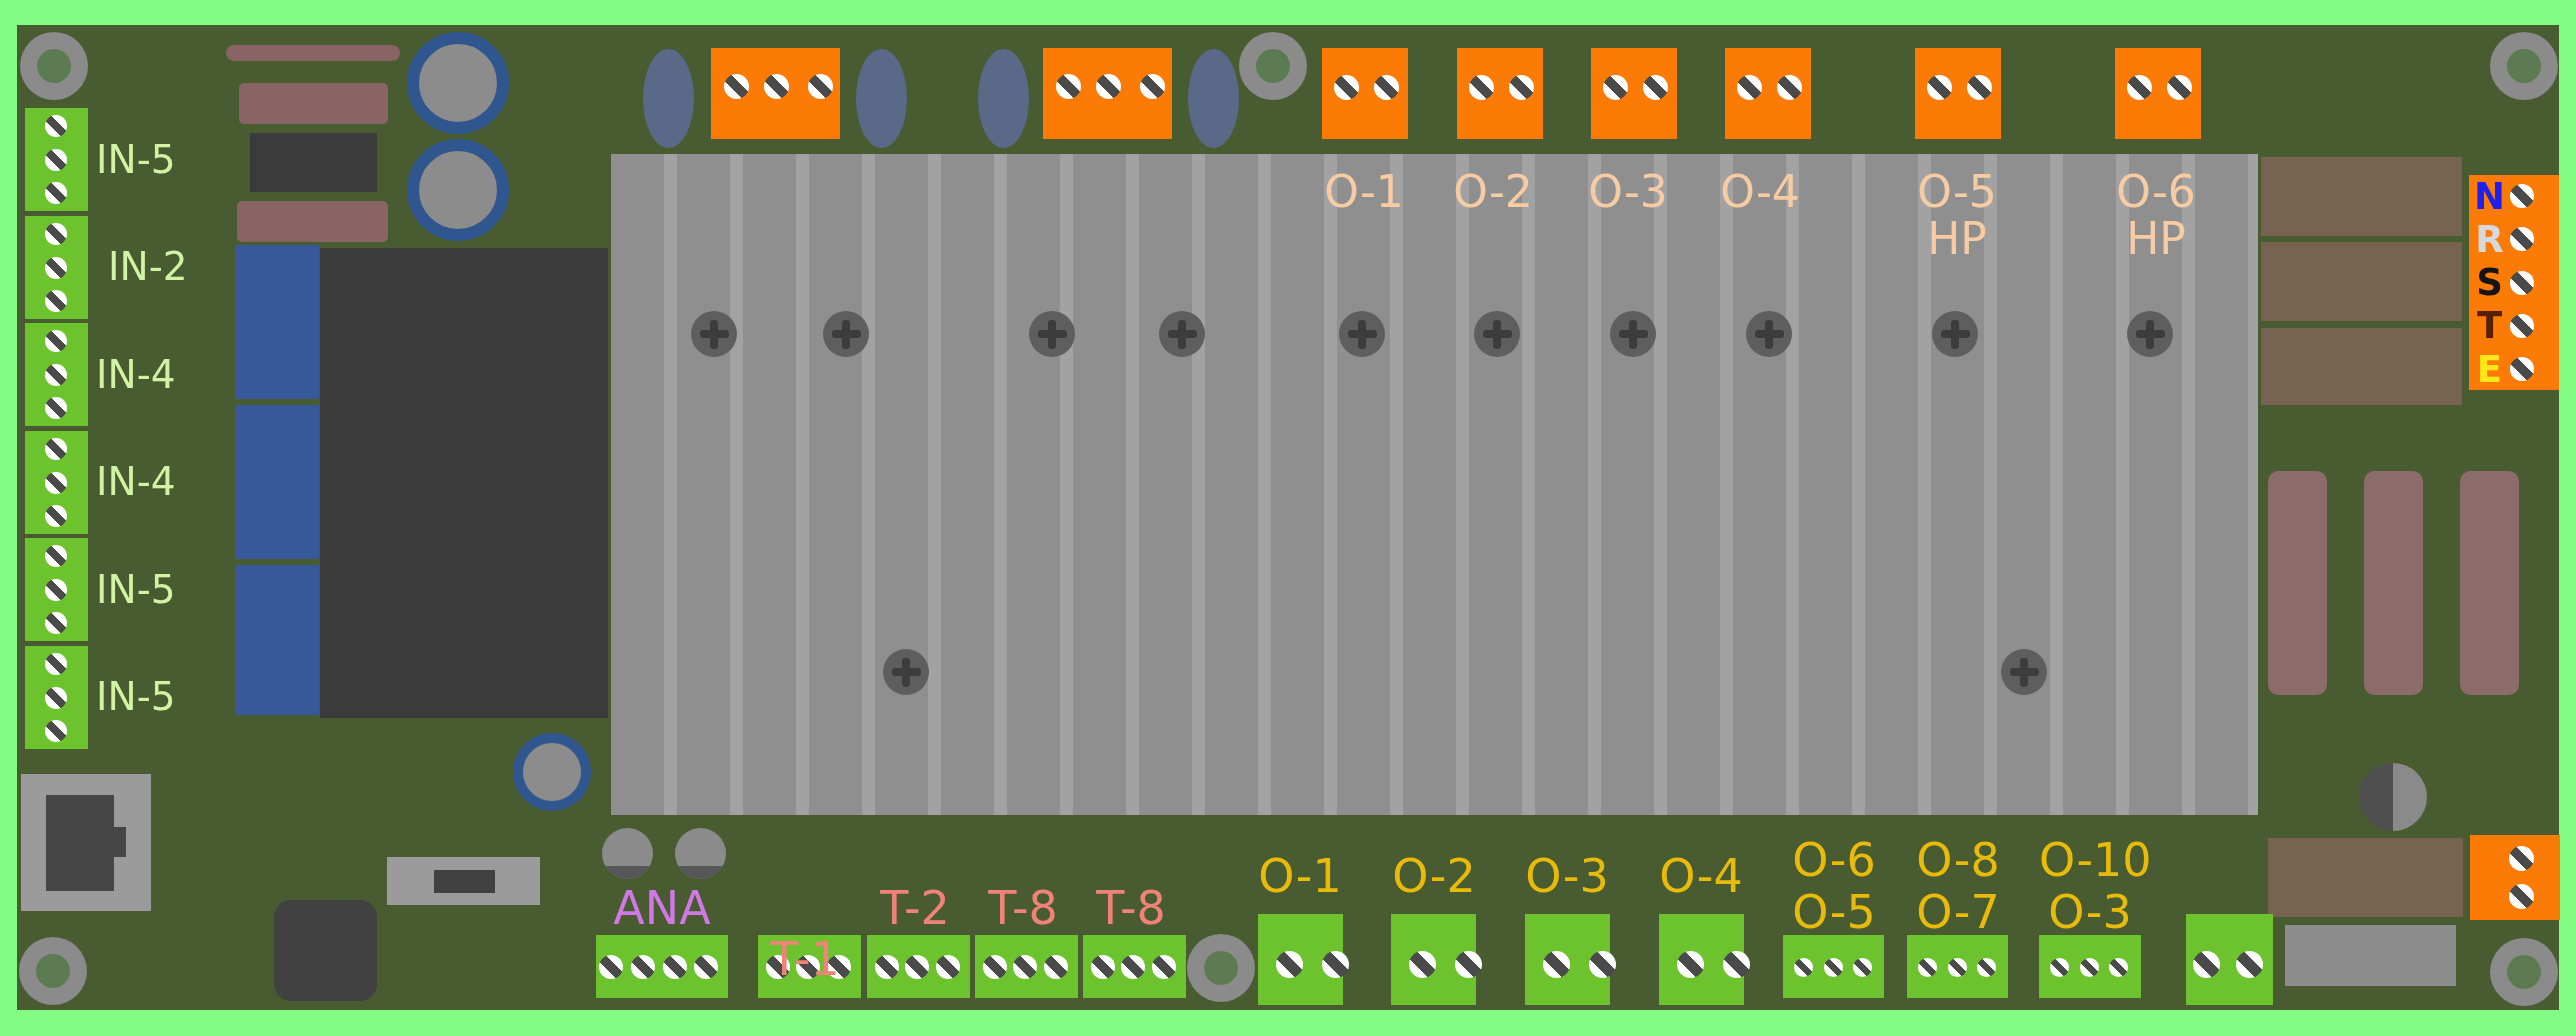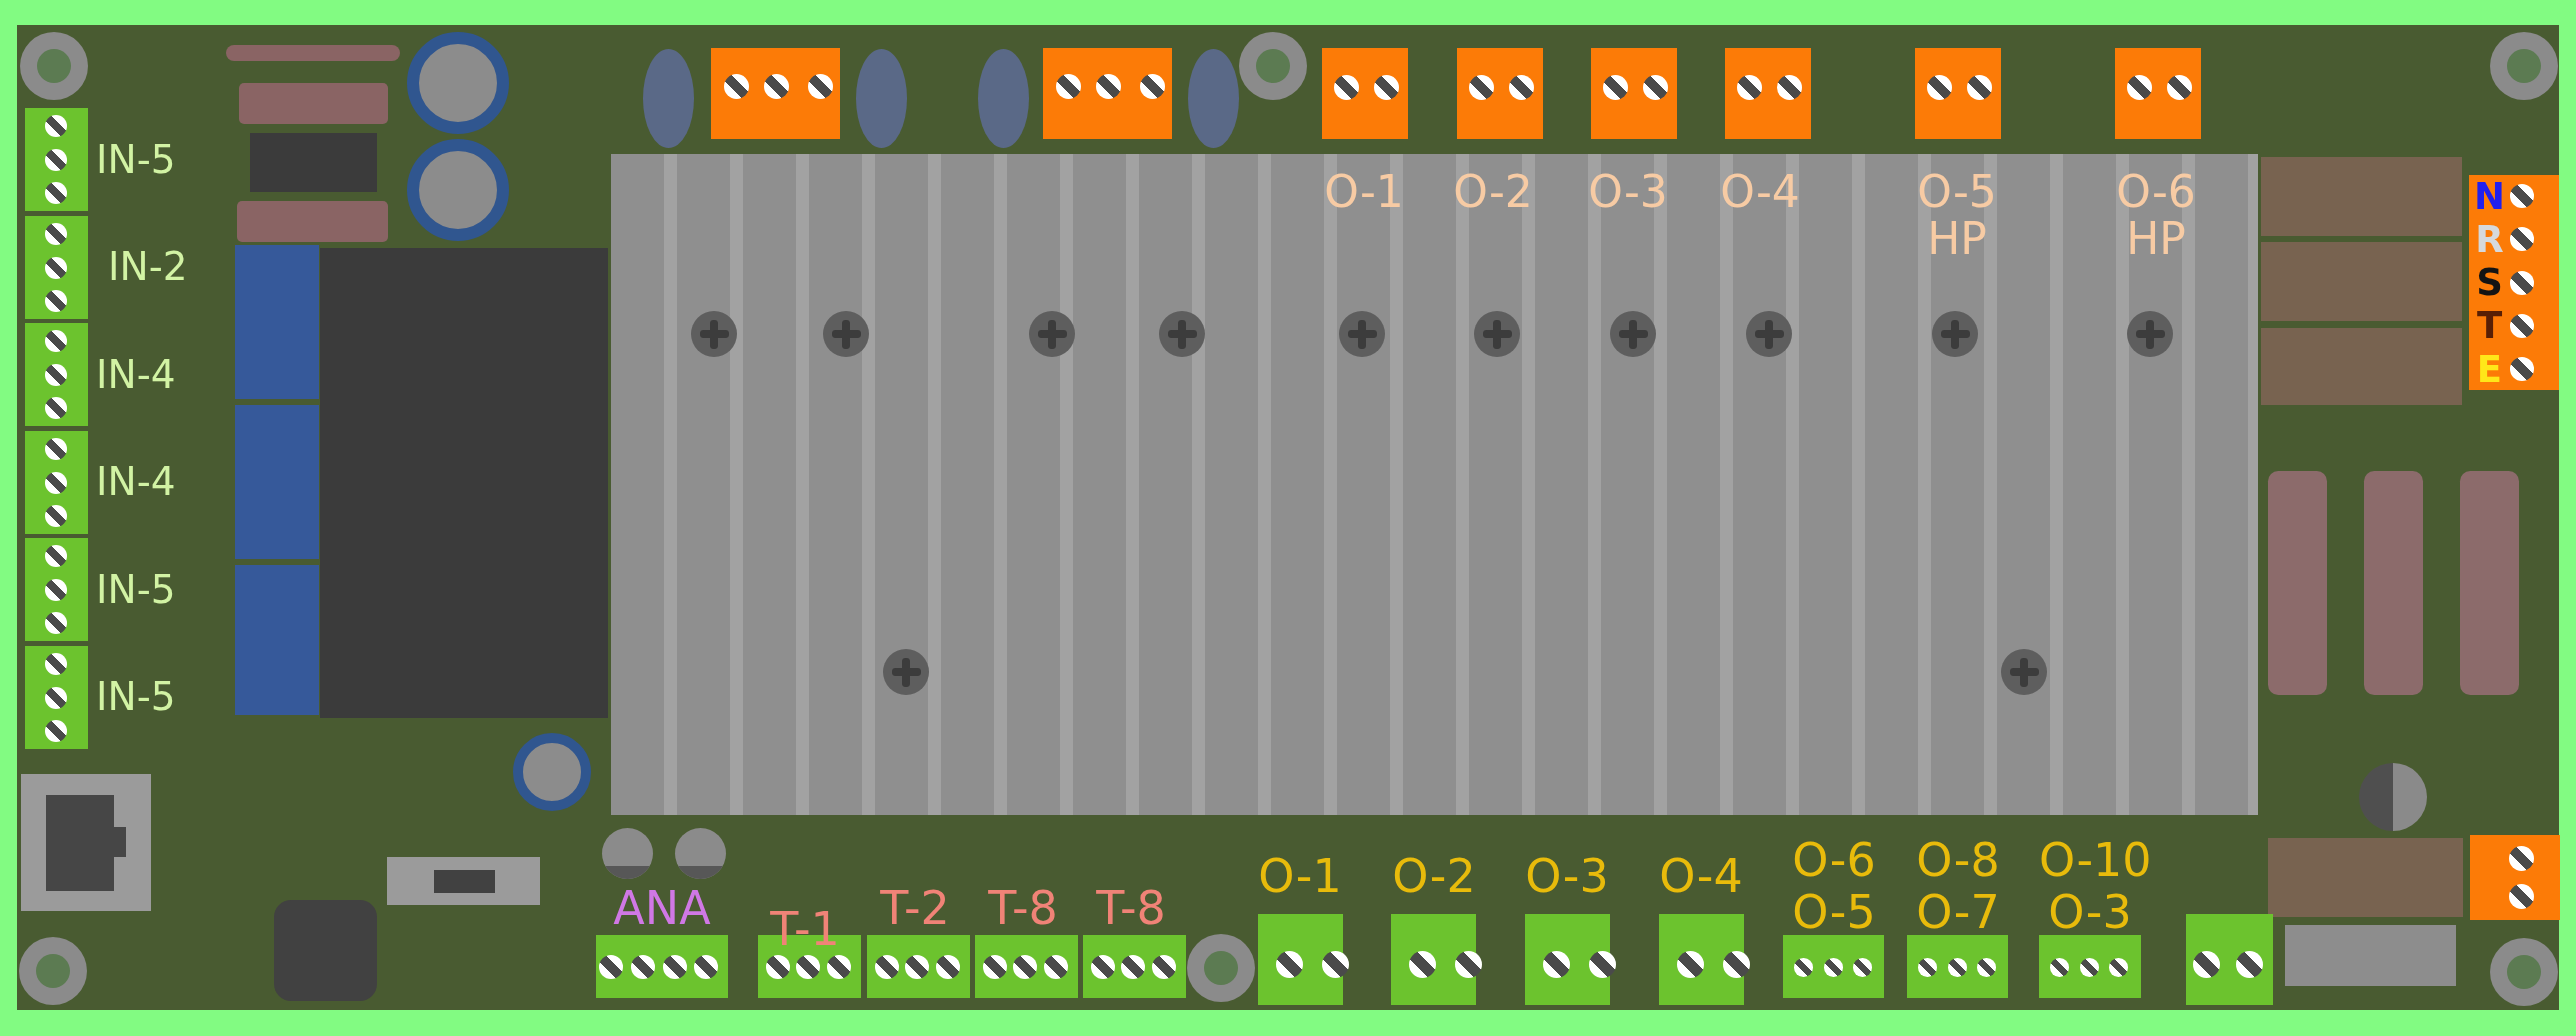--- a/index.html
+++ b/index.html
@@ -231,21 +231,21 @@
     <div class="screw s28" style="left:7.6px;top:20.3px;"></div>
     <div class="screw s28" style="left:38px;top:20.3px;"></div>
     <div class="screw s28" style="left:69px;top:20.3px;"></div>
   </div>
   <div class="gblk" style="left:1083px;top:935px;width:103px;height:63px;">
     <div class="screw s28" style="left:7.6px;top:20.3px;"></div>
     <div class="screw s28" style="left:38px;top:20.3px;"></div>
     <div class="screw s28" style="left:69px;top:20.3px;"></div>
   </div>
   <div class="lbl ana-lbl" style="left:603px;top:883px;width:118px;">ANA</div>
-  <div class="lbl t-lbl" style="left:754px;top:904px;width:102px;">T-1</div>
+  <div class="lbl t-lbl" style="left:754px;top:934px;width:102px;">T-1</div>
   <div class="lbl t-lbl" style="left:864px;top:883px;width:102px;">T-2</div>
   <div class="lbl t-lbl" style="left:972px;top:883px;width:102px;">T-8</div>
   <div class="lbl t-lbl" style="left:1080px;top:883px;width:102px;">T-8</div>
 
   <div class="gblk" style="left:1258px;top:914px;width:85px;height:91px;">
     <div class="screw s32" style="left:18px;top:37px;"></div>
     <div class="screw s32" style="left:64px;top:37px;"></div>
   </div>
   <div class="gblk" style="left:1391px;top:914px;width:85px;height:91px;">
     <div class="screw s32" style="left:18px;top:37px;"></div>

